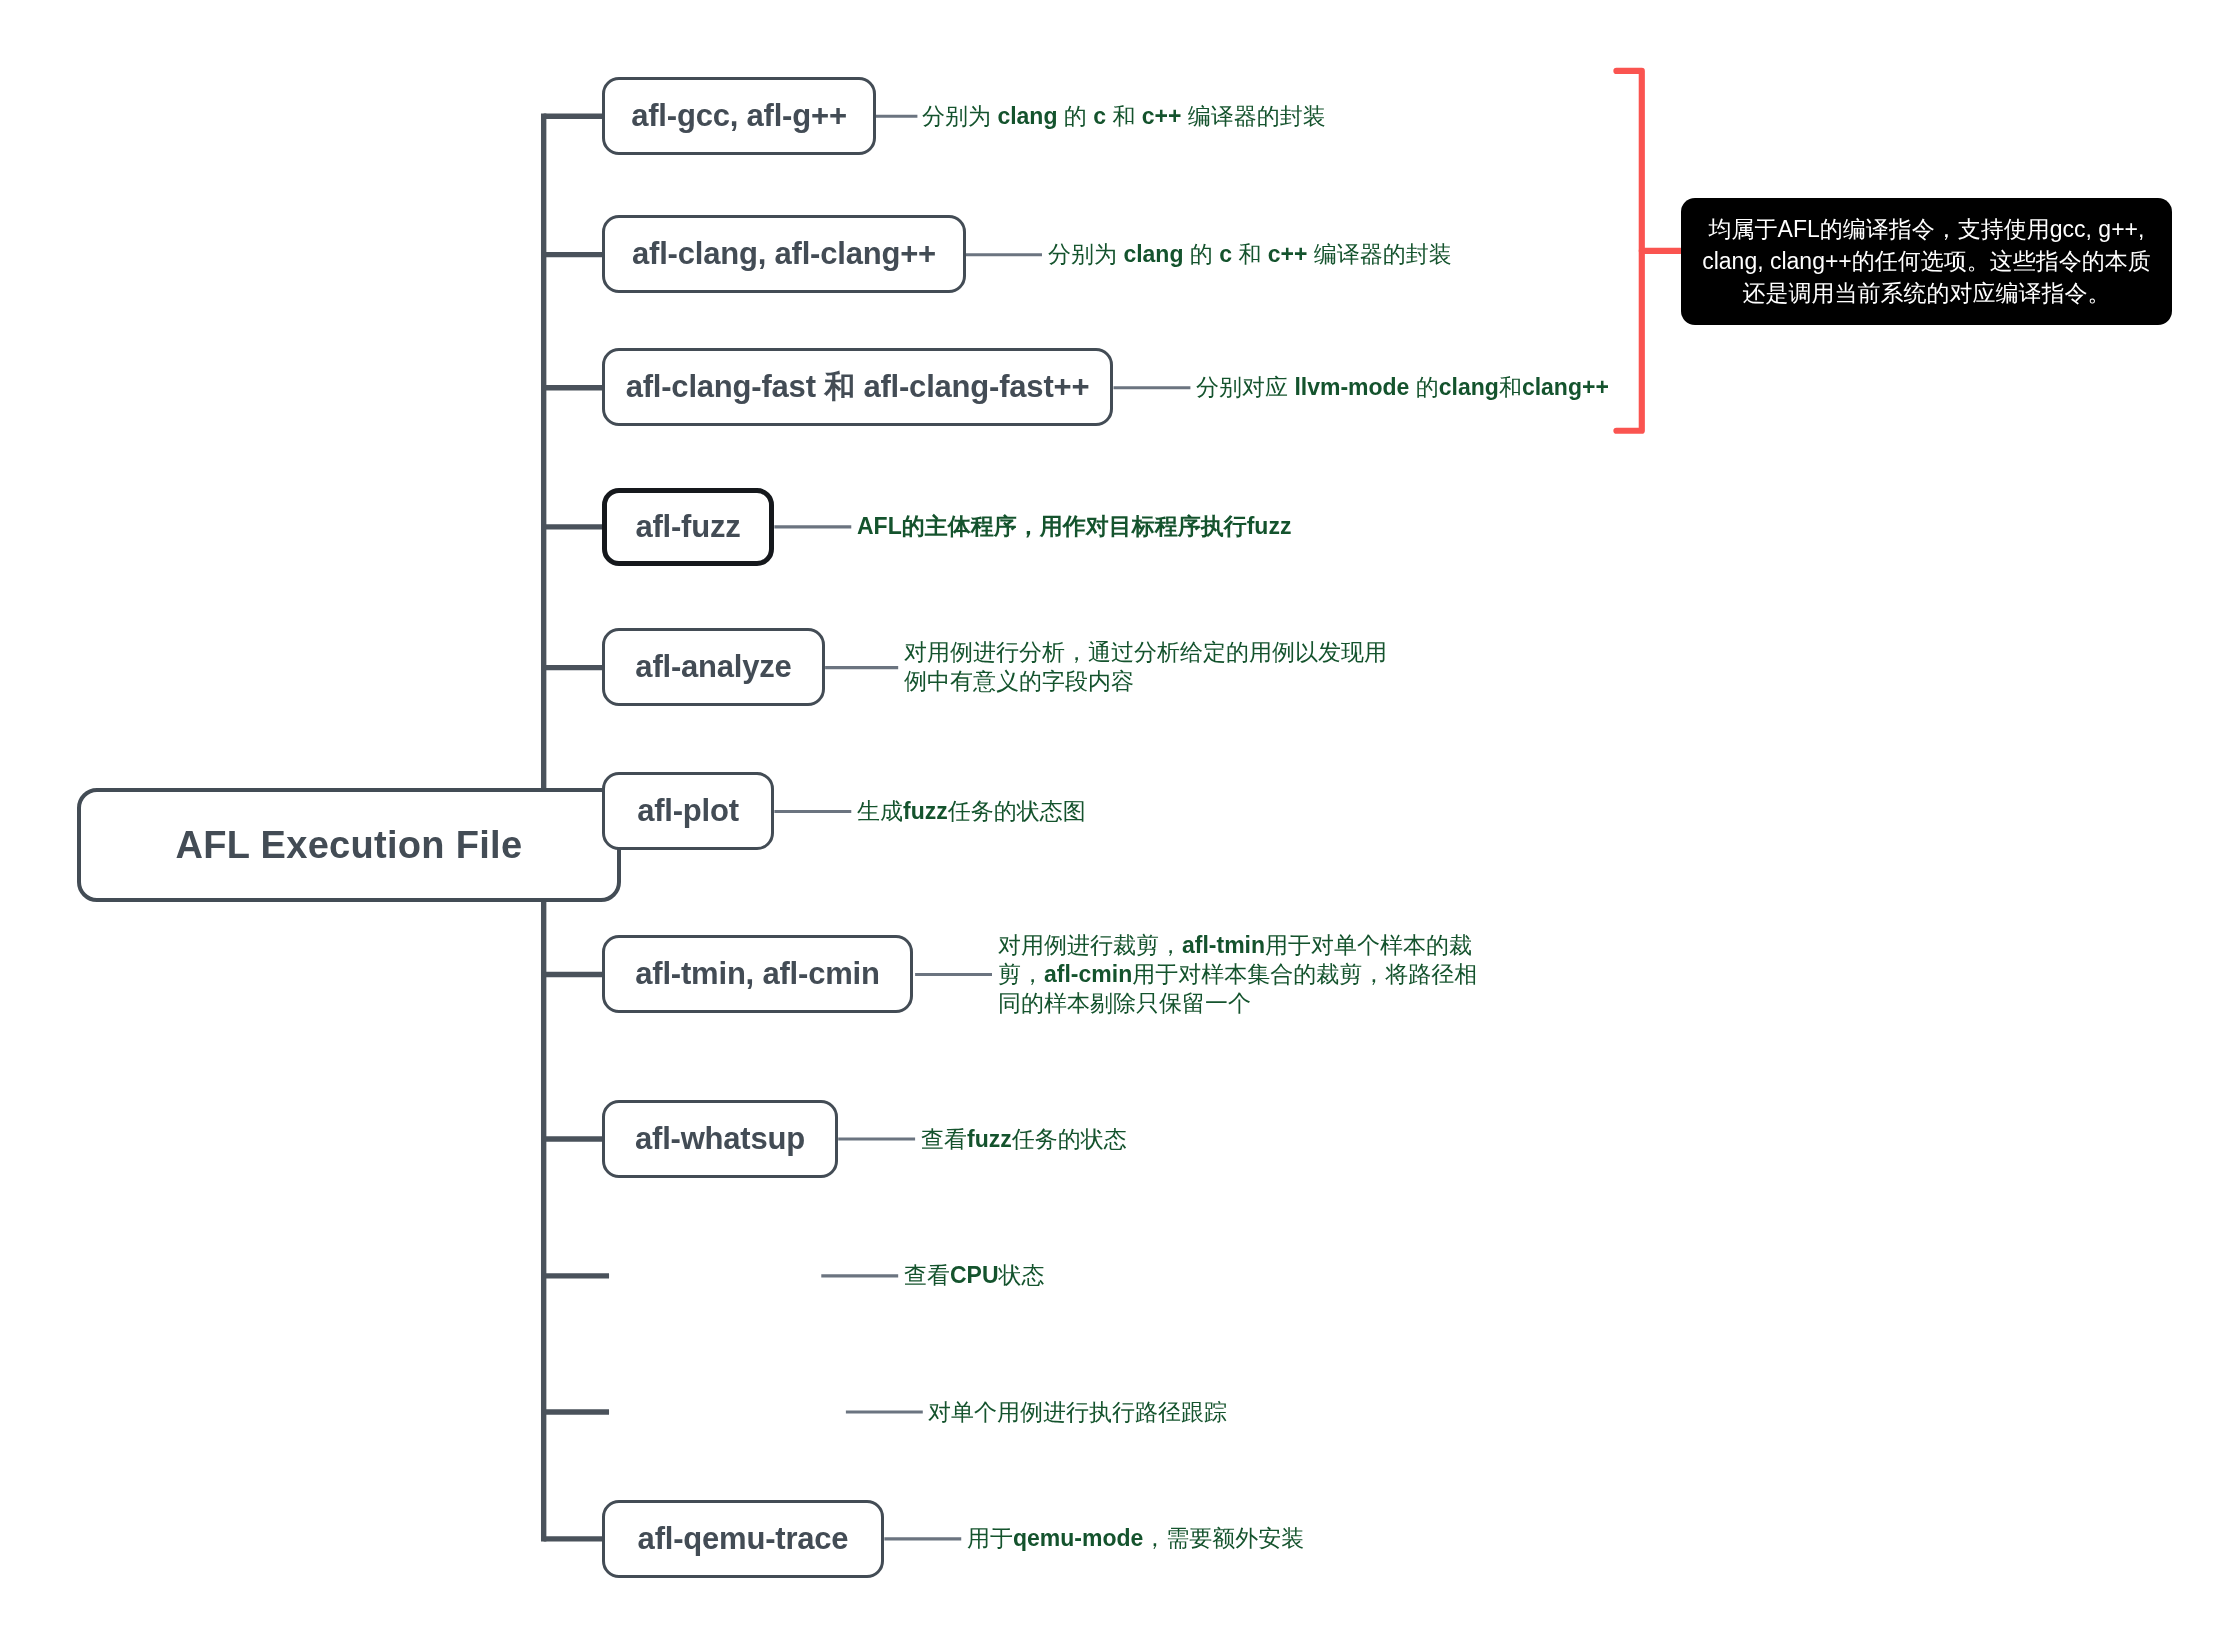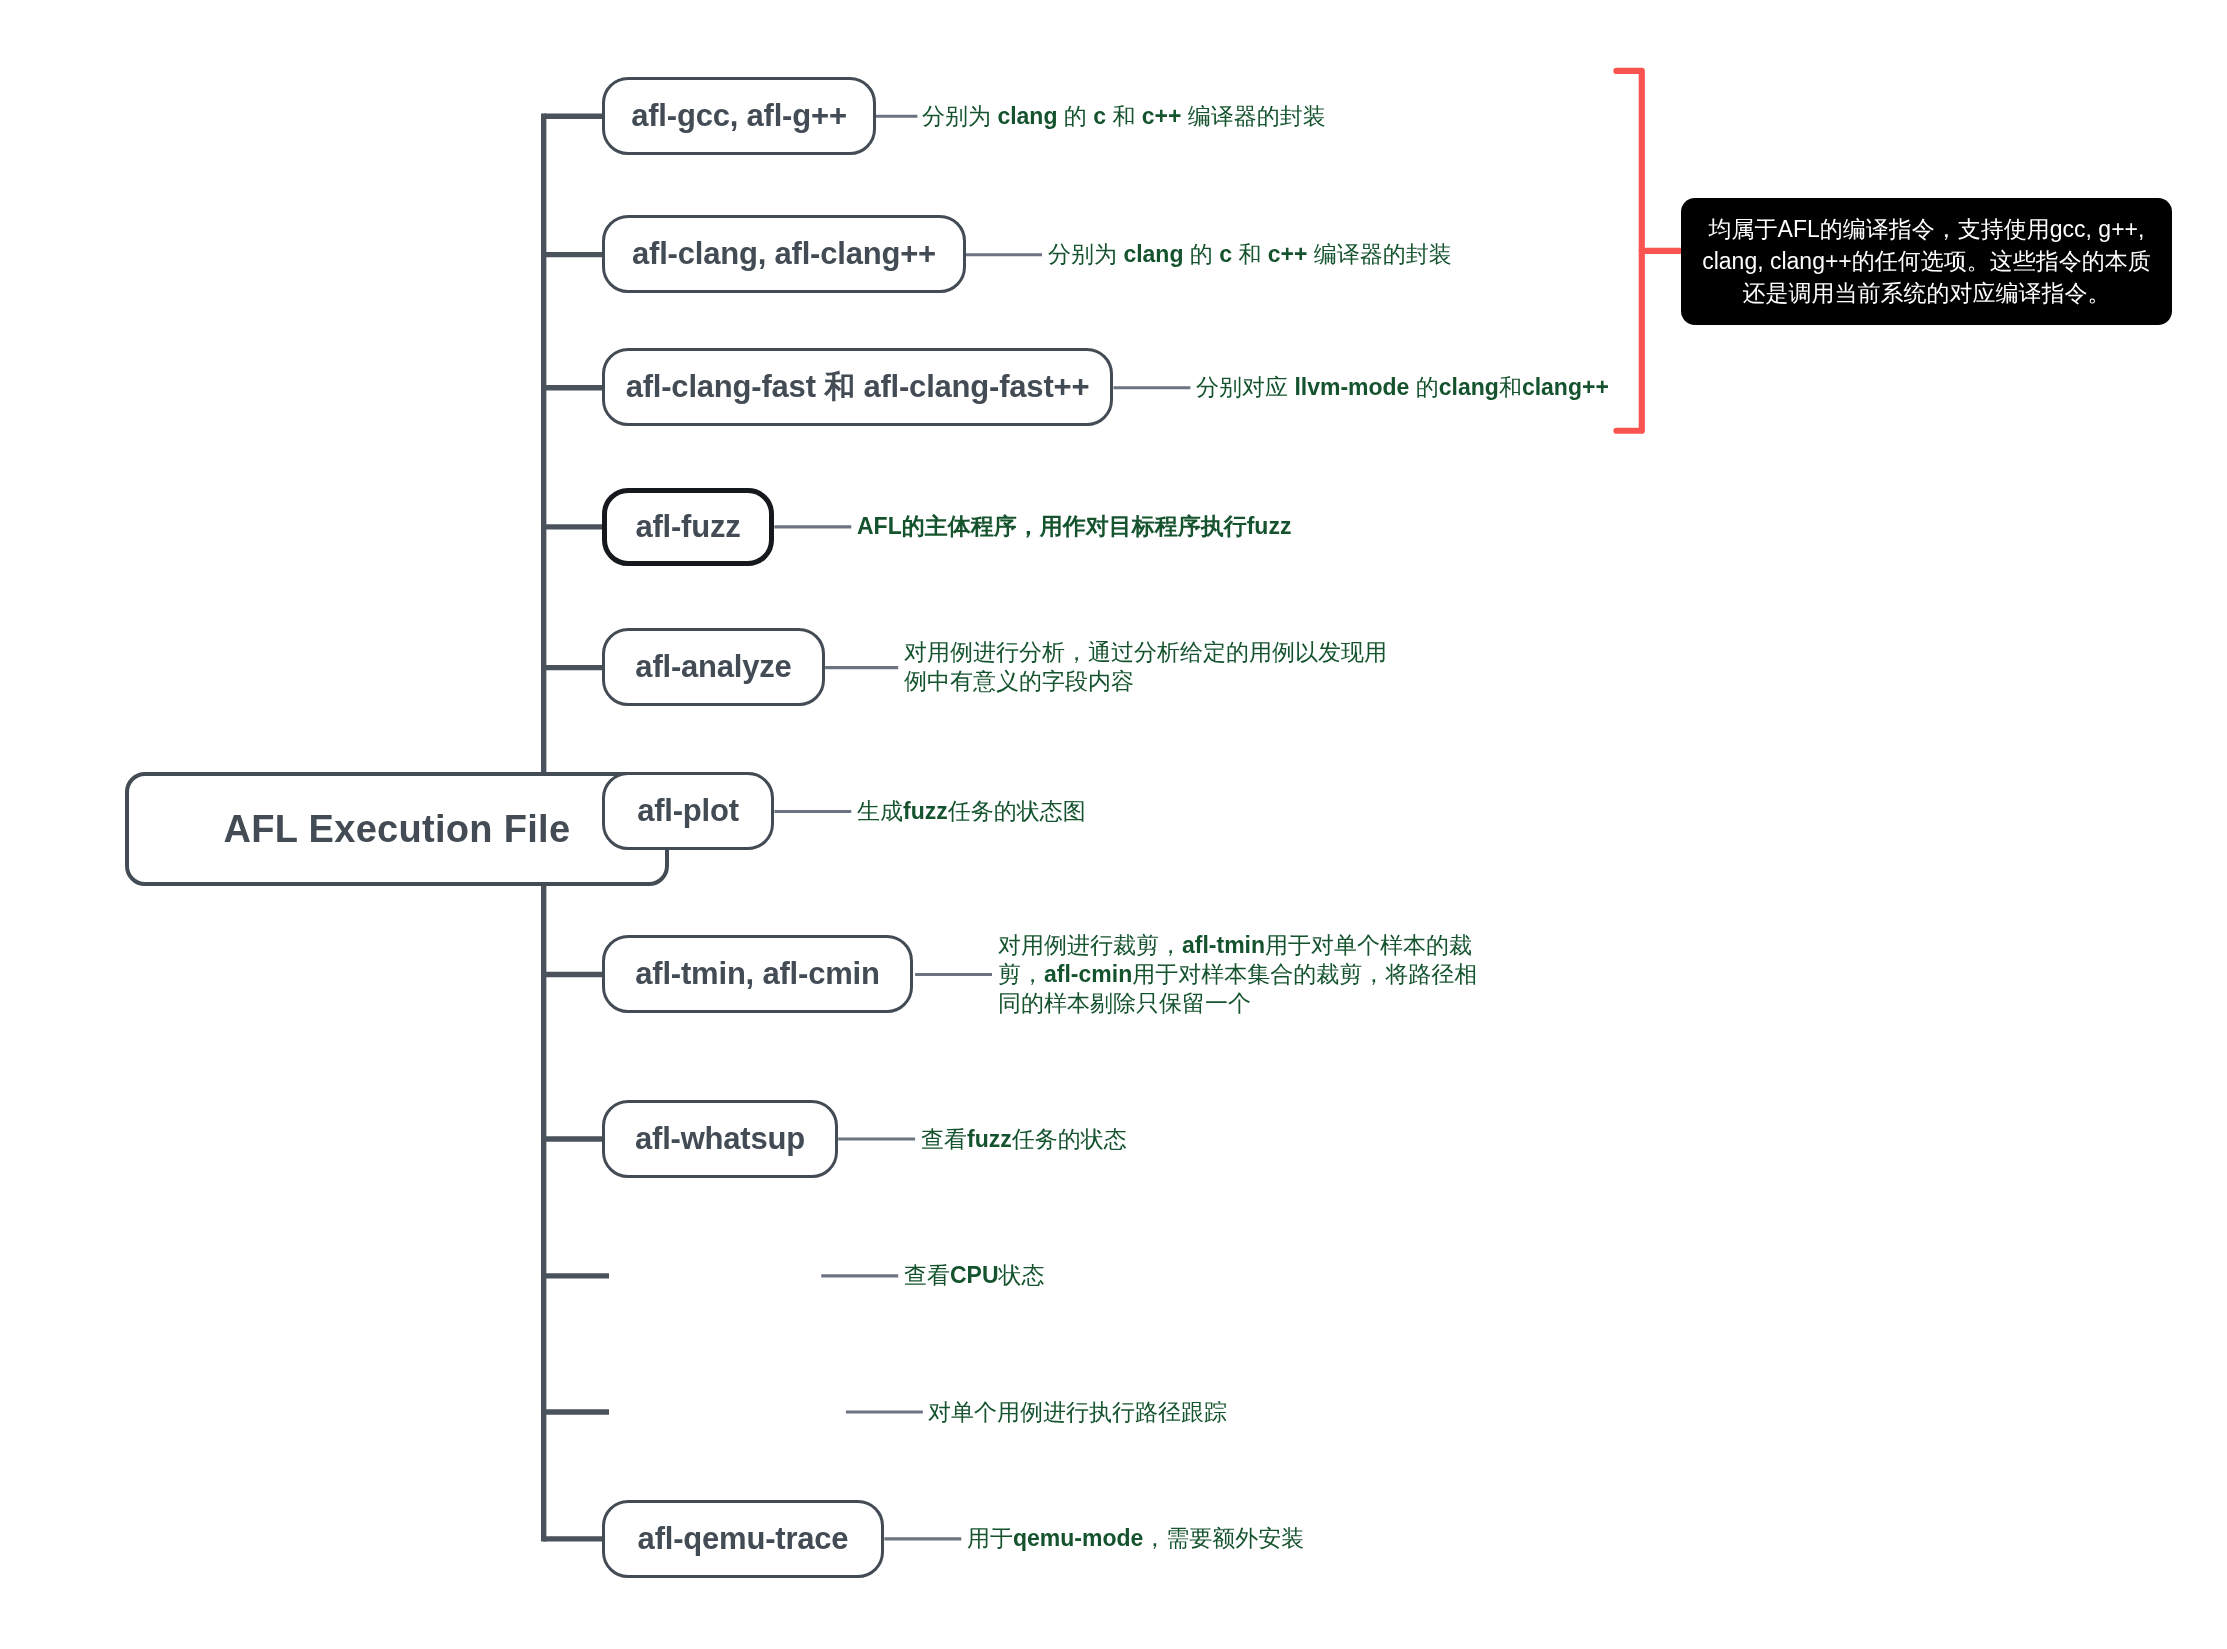--- a/index.html
+++ b/index.html
@@ -23,21 +23,21 @@
     left: 0; top: 0;
     width: 2227px; height: 1649px;
     pointer-events: none;
   }
 
   
   .node {
     position: absolute;
     background: #ffffff;
     border: 3.8px solid #434c55;
-    border-radius: 26px;
+    border-radius: 17px;
     display: flex;
     align-items: center;
     justify-content: center;
     color: #434c55;
     font-weight: 700;
     letter-spacing: -0.2px;
     white-space: nowrap;
   }
   .node.root {
     border-width: 4.6px;
@@ -109,21 +109,21 @@
     <path d="M 1190 1267 L 1290 1267" stroke="#6b7480" stroke-width="4" fill="none"></path>
     <path d="M 1090 1481 L 1190 1481" stroke="#6b7480" stroke-width="4" fill="none"></path>
     <path d="M 1068 1659 L 1168 1659" stroke="#6b7480" stroke-width="4" fill="none"></path>
     <path d="M 1100 1836 L 1200 1836" stroke="#6b7480" stroke-width="4" fill="none"></path>
     <path d="M 1150 2001 L 1250 2001" stroke="#6b7480" stroke-width="4" fill="none"></path>
 
     <path d="M 2102 92 L 2135 92 L 2135 560 L 2102 560" stroke="#fa5450" stroke-width="8" fill="none" stroke-linecap="round" stroke-linejoin="round"></path>
     <path d="M 2135 326 L 2185 326" stroke="#fa5450" stroke-width="8" fill="none" stroke-linecap="round"></path>
   </svg>
 
-  <div class="node root" style="left:77px; top:772px; width:544px; height:114px;margin-left:48px;">
+  <div class="node root" style="left:77px; top:788px; width:544px; height:114px;">
     <span>AFL Execution File</span>
   </div>
 
   <div class="node leaf" style="left:602px; top:77px; width:274px; height:78px;">
     <span>afl-gcc, afl-g++</span>
   </div>
 
   <div class="node leaf" style="left:602px; top:215px; width:364px; height:78px;">
     <span>afl-clang, afl-clang++</span>
   </div>

